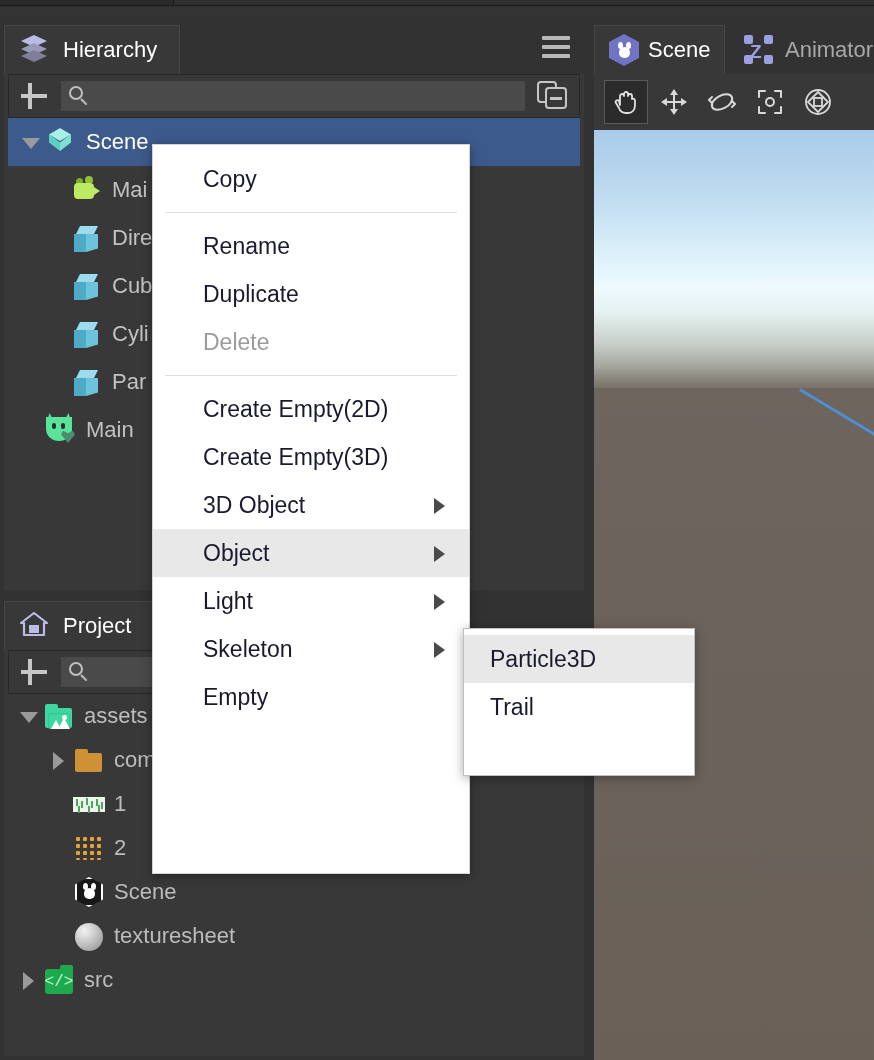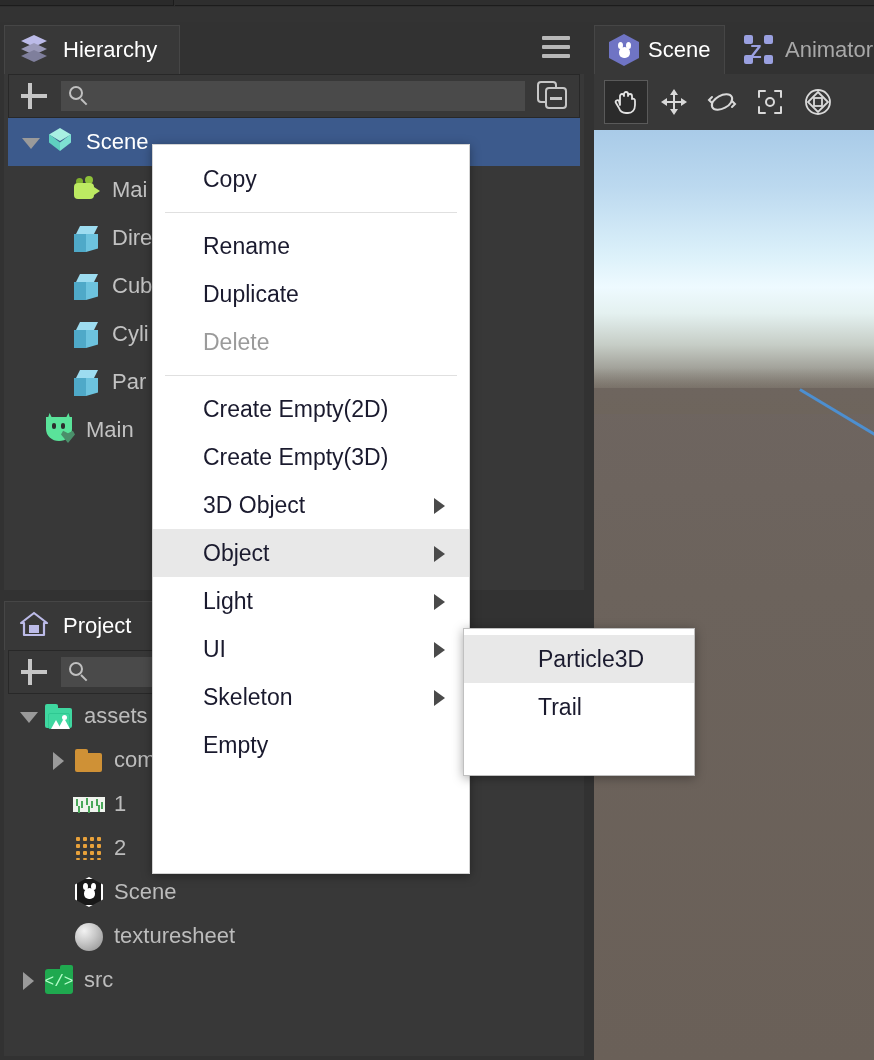--- a/index.html
+++ b/index.html
@@ -160,21 +160,21 @@
   .mitem.hl { background: #e8e8e8; }
   .mitem .caret { position: absolute; right: 24px; top: 17px; border-top: 8px solid transparent; border-bottom: 8px solid transparent; border-left: 11px solid #4a4a4a; }
   .msep { height: 1px; background: #e0e0e0; margin: 9px 12px; }
 
   .submenu {
     position: absolute; left: 463px; top: 628px; width: 232px; height: 148px;
     background: #ffffff; border: 1px solid #c0c0c0;
     box-shadow: 0 2px 10px rgba(0,0,0,0.35);
     padding: 6px 0; z-index: 50;
   }
-  .submenu .mitem { padding-left: 74px; }
+  .submenu .mitem { padding-left: 26px; }
 </style>
 </head>
 <body>
 
 <div id="root">
 
   <div class="topstrip">
     <div class="seg-a"></div>
     <div class="seg-b"></div>
     <div class="under"></div>
@@ -492,24 +492,20 @@
     </div>
     <div class="mitem hl">
       <span>Object</span>
       <span class="caret"></span>
     </div>
     <div class="mitem">
       <span>Light</span>
       <span class="caret"></span>
     </div>
     <div class="mitem">
-      <span>UI</span>
-      <span class="caret"></span>
-    </div>
-    <div class="mitem">
       <span>Skeleton</span>
       <span class="caret"></span>
     </div>
     <div class="mitem">
       <span>Empty</span>
     </div>
   </div>
 
   <div class="submenu">
     <div class="mitem hl">

